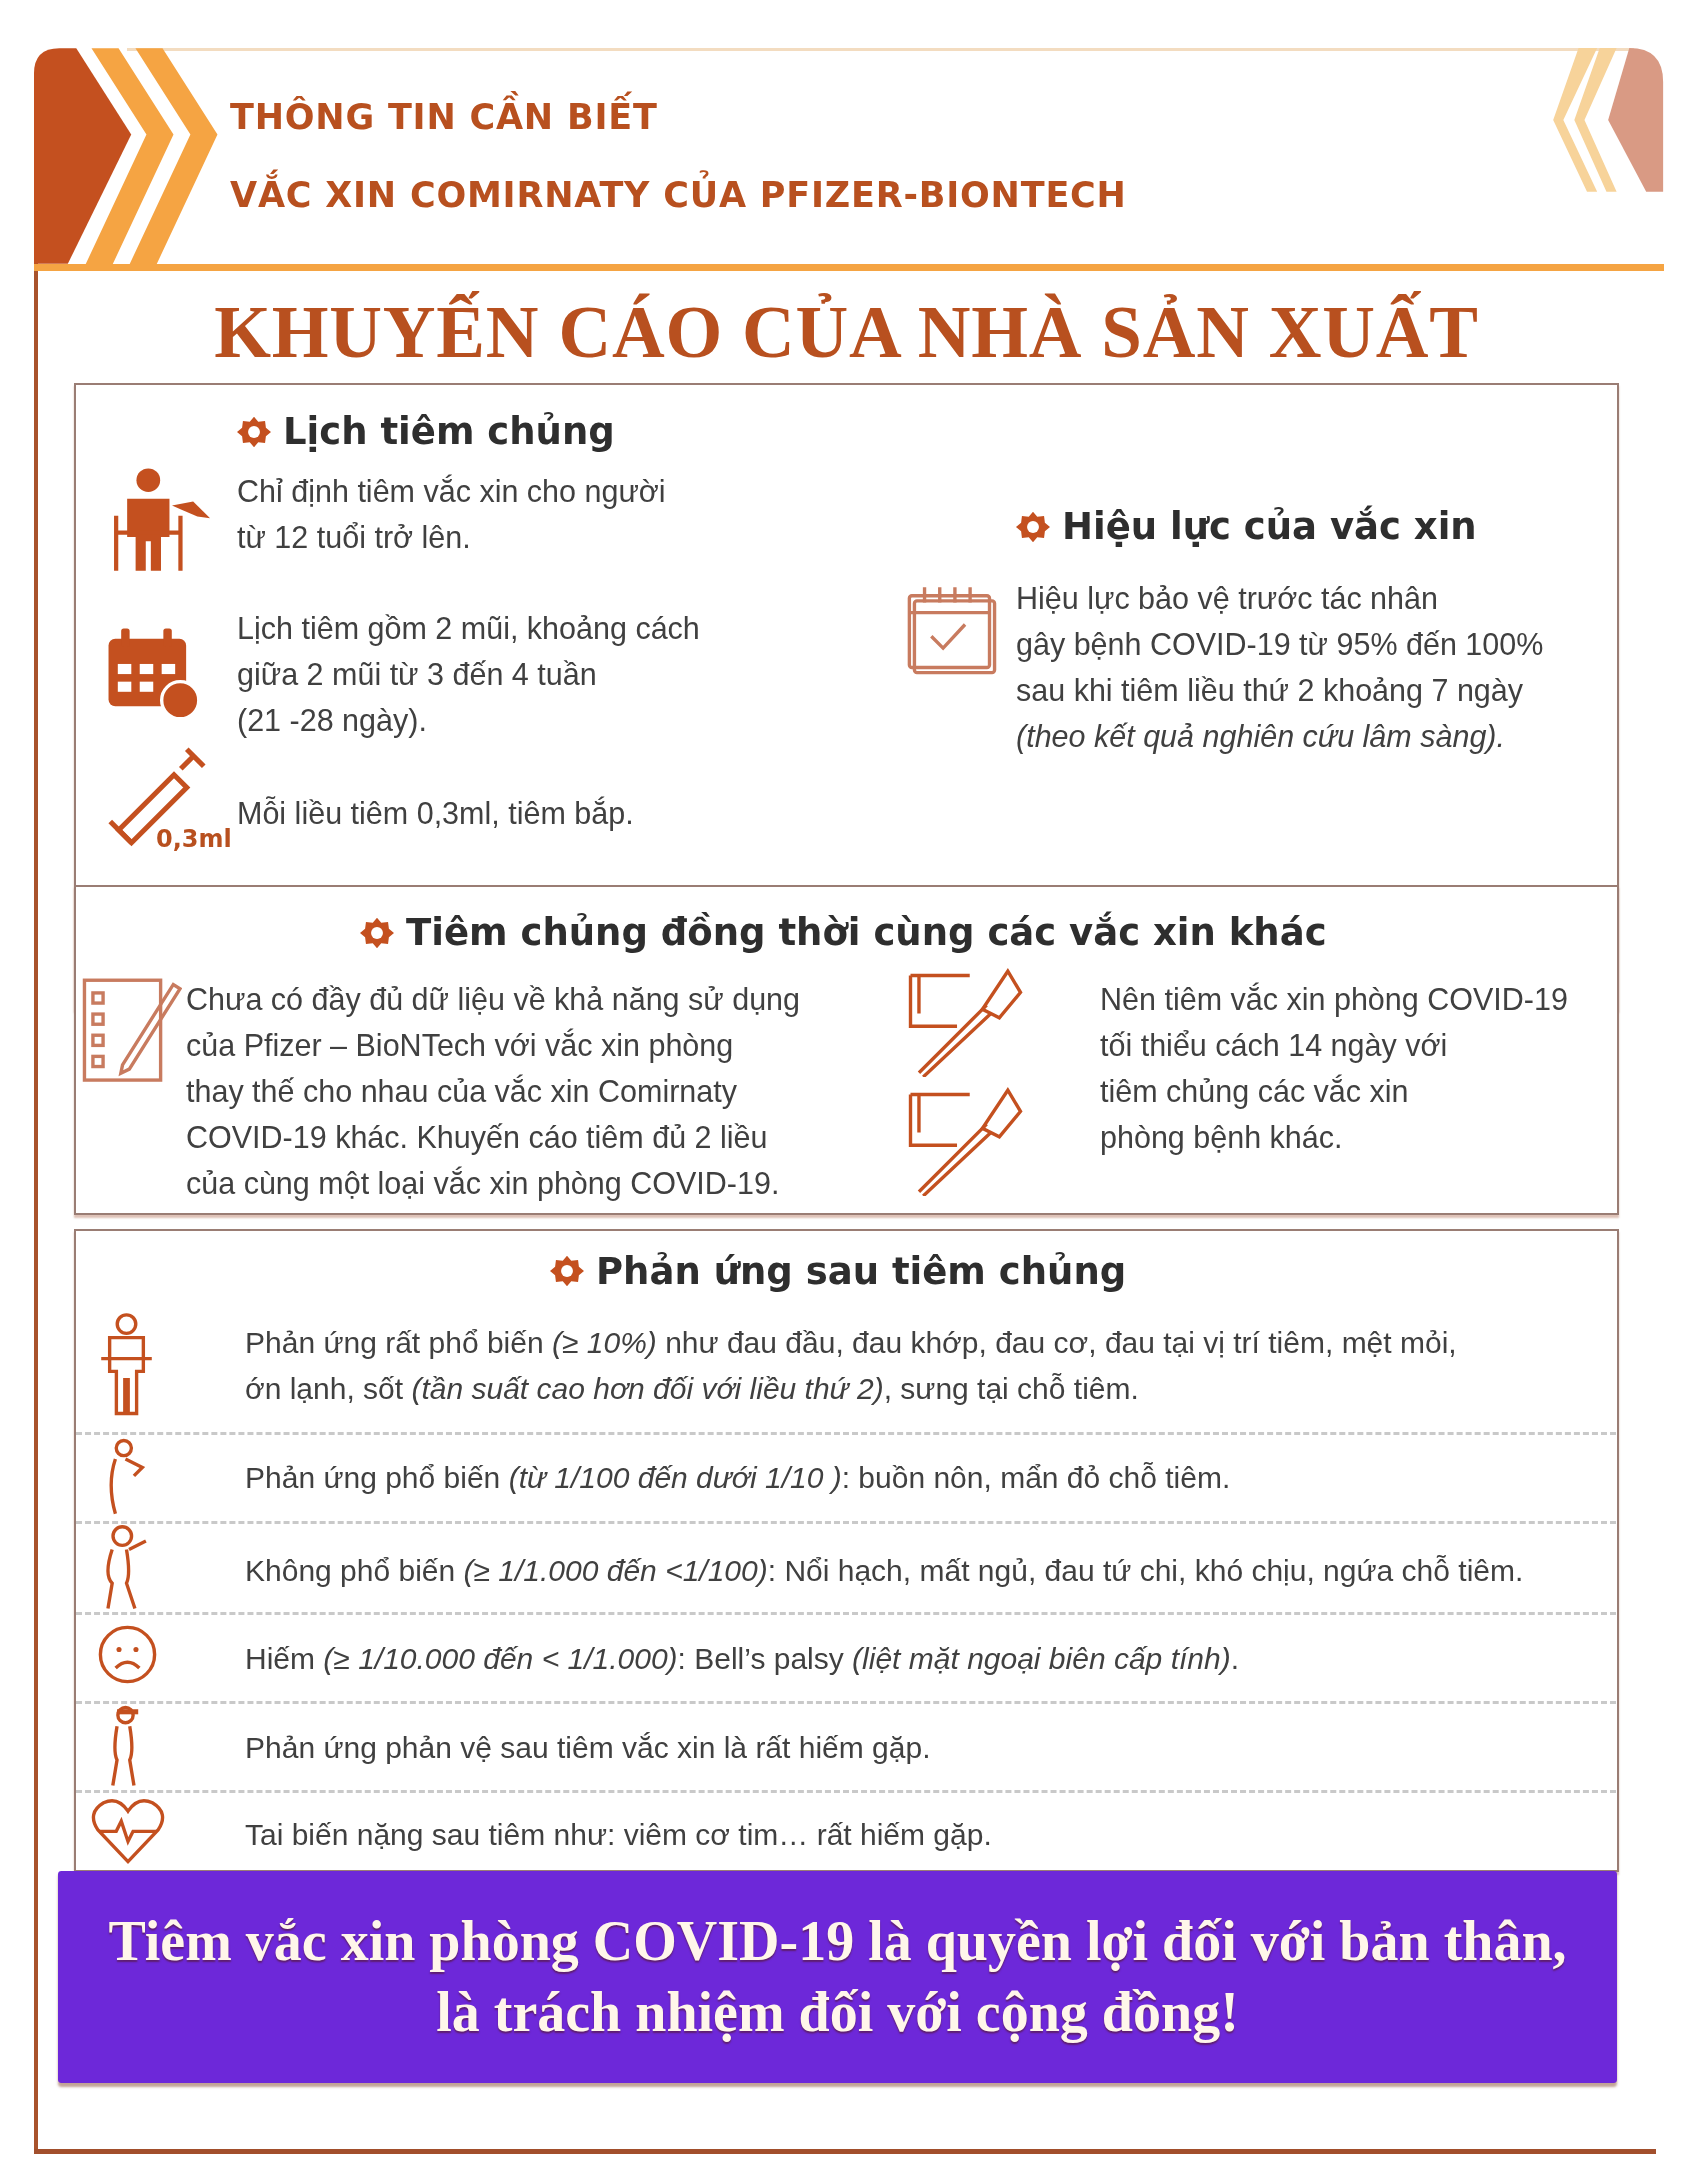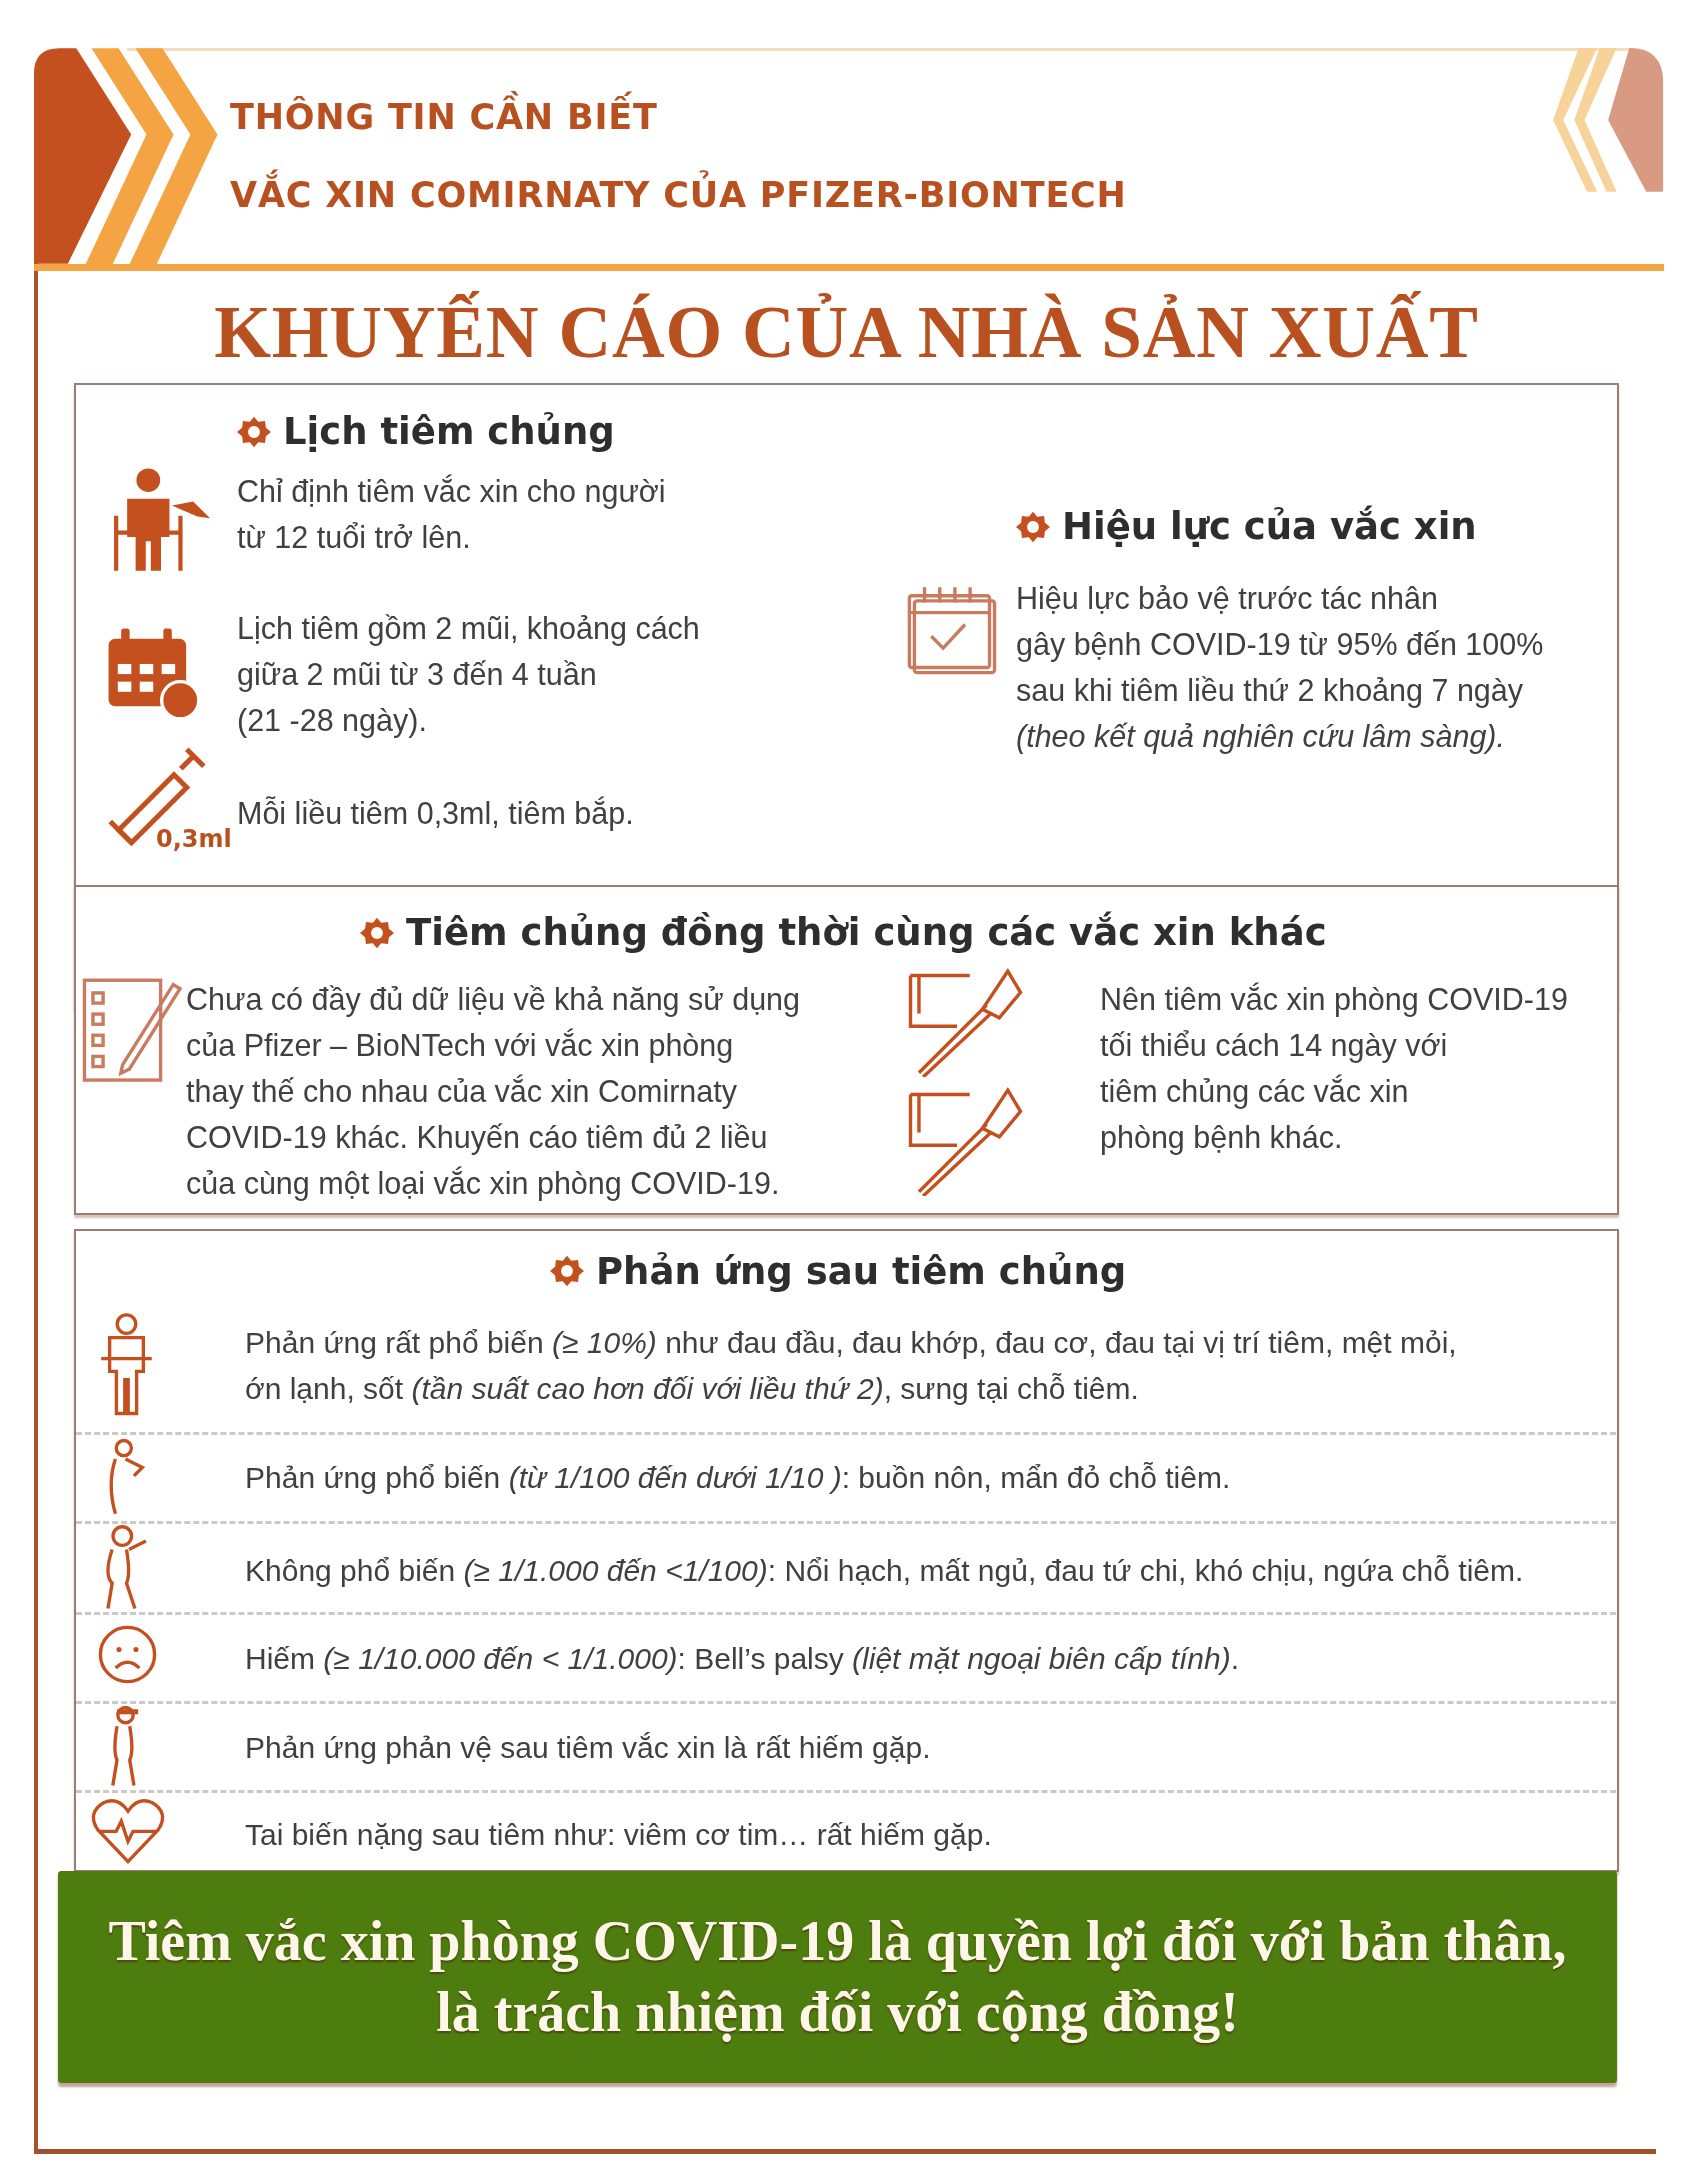--- a/index.html
+++ b/index.html
@@ -26,21 +26,21 @@
                color:#2e2e2e; white-space:nowrap; display:flex; align-items:center; gap:12px; }
   .gear { display:inline-block; width:34px; height:34px; }
   .text { position:absolute; font-size:30.5px; line-height:46px; color:#404040;
           font-family:"Liberation Sans", sans-serif; }
   .text i { font-style:italic; }
   .icon { position:absolute; }
   .row { position:absolute; left:0; width:1540px; }
   .row .text { left:169px; white-space:nowrap; font-size:30px; }
   .sep { position:absolute; left:0; width:1540px; height:0; border-top:3.4px dashed #c9c9c9; }
   
-  .cta { left:58px; top:1871px; width:1559px; height:212px; background:#4d7c0f; border-radius:3.4px;
+  .cta { left:58px; top:1871px; width:1559px; height:212px; background:#6d28d9; border-radius:3.4px;
          box-shadow:0 3.4px 2.5px rgba(120,50,20,0.45); display:flex; flex-direction:column; justify-content:center; align-items:center; }
   .cta div { font-family:"Liberation Serif","DejaVu Serif", serif; font-weight:bold; color:#fff6ea;
              font-size:56px; line-height:71px; white-space:nowrap; text-shadow:0 1.7px 1.7px rgba(80,20,0,0.5); }
 </style>
 </head>
 <body>
 
 <div class="abs frame-left"></div>
 <div class="abs frame-bottom"></div>
 

